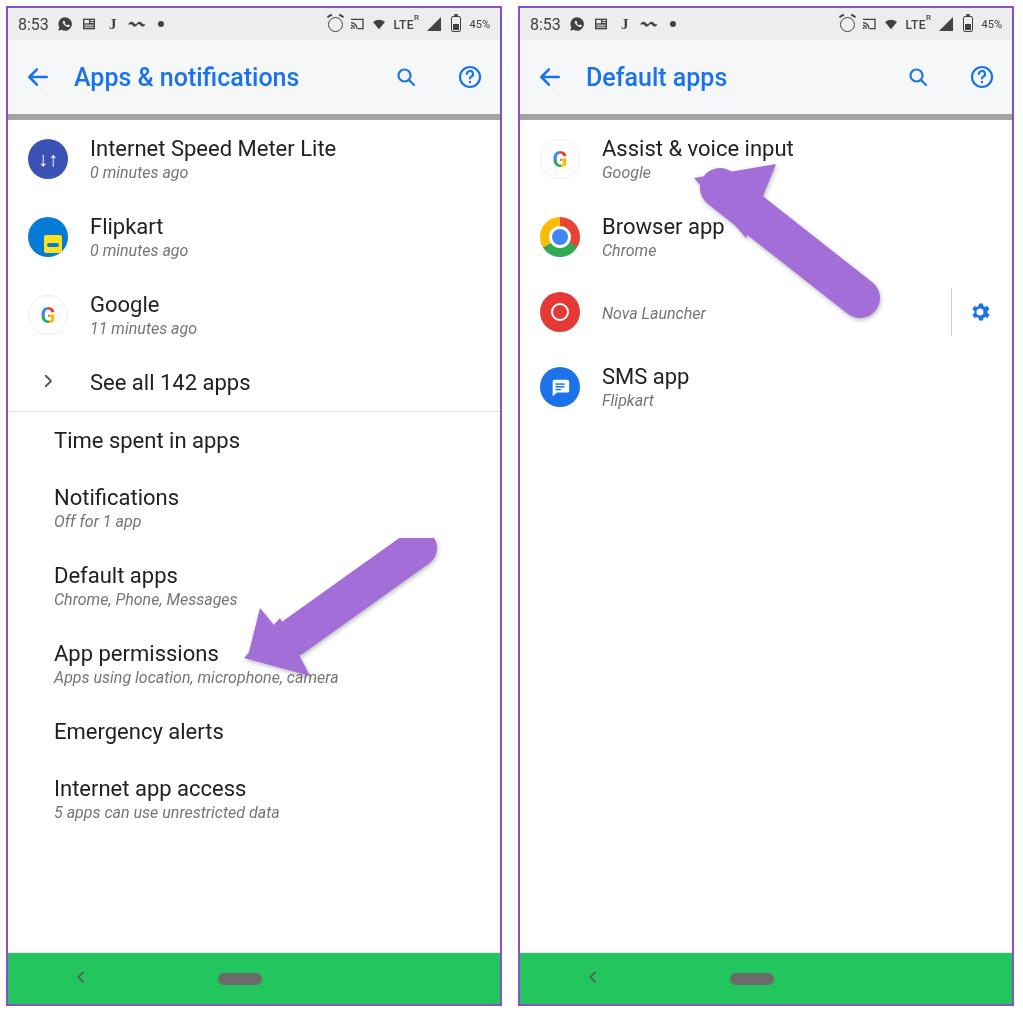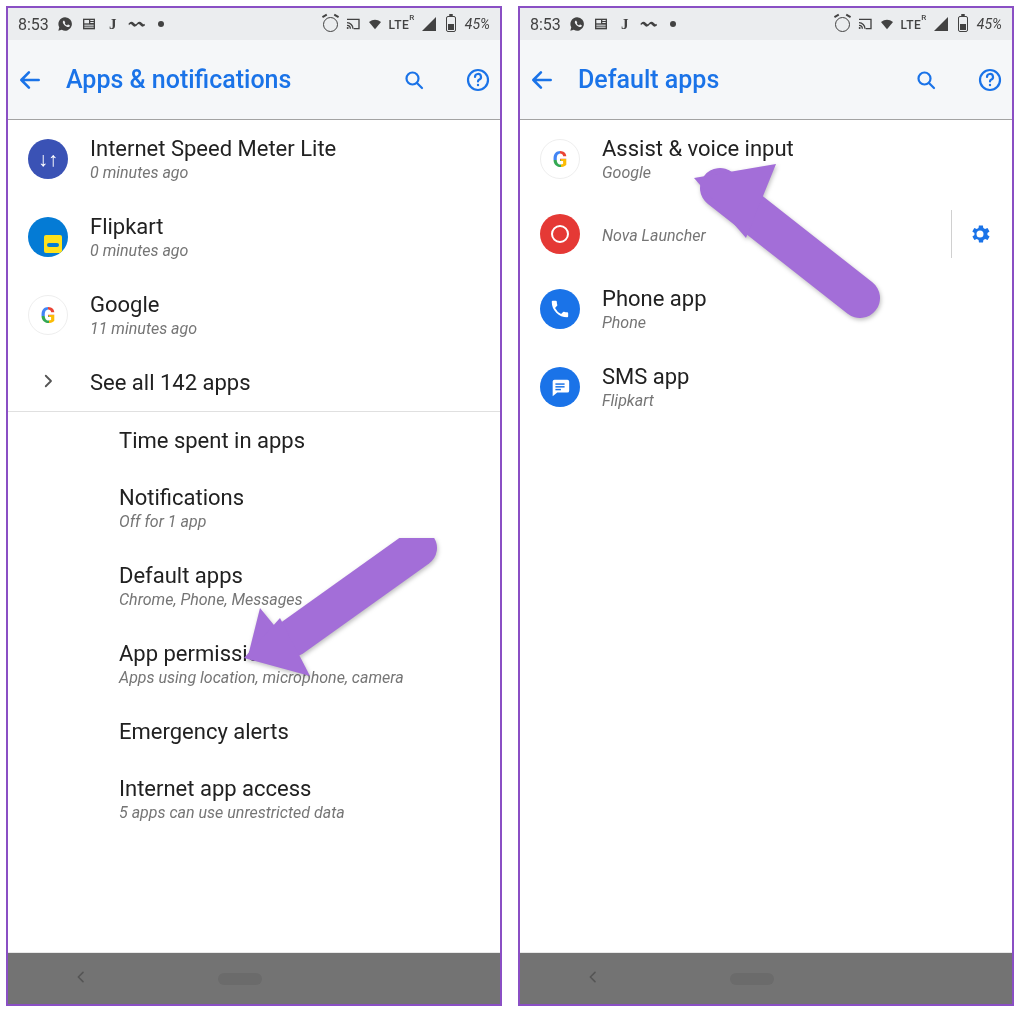--- a/index.html
+++ b/index.html
@@ -9,21 +9,21 @@
     width: 1023px;
     height: 1013px;
     display: flex;
     gap: 16px;
     padding: 6px;
   }
   .phone {
     width: 496px;
     height: 1000px;
     border: 2px solid #8a4fc4;
-    background: #737373;
+    background: #22c55e;
     display: flex;
     flex-direction: column;
     position: relative;
     overflow: hidden;
   }
   
   .status-bar {
     height: 32px;
     background: #ebedef;
     display: flex;
@@ -38,52 +38,52 @@
   .sicon { width:16px; height:16px; display:inline-flex; align-items:center; justify-content:center; }
   .dot { width:6px; height:6px; border-radius:50%; background:#424242; }
   .mustache { font-size:16px; line-height:1; }
   .sig-tri { width:0; height:0; border-style:solid; border-width:0 0 14px 14px; border-color:transparent transparent #424242 transparent; position:relative; }
   .sig-tri::after { content:""; position:absolute; top:-8px; left:-14px; font-size:8px; }
   .lte-label { font-size:12px; font-weight:500; letter-spacing:0.5px; position:relative; }
   .lte-label sup { font-size:8px; position:relative; top:-4px; }
   .battery { width:10px; height:16px; border:1.5px solid #424242; border-radius:2px; position:relative; }
   .battery::before { content:""; position:absolute; top:-3px; left:2px; width:4px; height:2px; background:#424242; border-radius:1px; }
   .battery::after { content:""; position:absolute; bottom:1px; left:1px; right:1px; height:45%; background:#424242; }
-  .batt-pct { font-size:14px;font-style:italic; }
+  .batt-pct { font-size:11px; }
   .wifi-icon { font-size:16px; color:#424242; }
   .alarm-icon { width:15px; height:15px; border:1.6px solid #424242; border-radius:50%; position:relative; }
   .alarm-icon::before, .alarm-icon::after { content:""; position:absolute; width:5px; height:1.6px; background:#424242; top:-3px; }
   .alarm-icon::before{ left:-2px; transform:rotate(-30deg); }
   .alarm-icon::after{ right:-2px; transform:rotate(30deg); }
 
   
   .header {
     height: 80px;
     background: #f5f7f9;
-    border-bottom: 1px solid #a3a3a3;
+    border-bottom: 6px solid #a3a3a3;
     display: flex;
     align-items: center;
-    padding: 0 8px;
+    padding: 0 16px;
     gap: 22px;
   }
   .header .back { color:#1a73e8; }
   .header .title { color:#1a73e8; font-size:25px; font-weight:500; flex:1; }
   .header .hicon { color:#1a73e8; margin-left:14px; }
   .icon-btn { display:inline-flex; align-items:center; justify-content:center; width:28px; height:28px; }
 
   
   .content { flex:1; overflow:hidden; background:#fff; }
   .row {
     display:flex; align-items:center; padding:16px 20px 16px 20px; gap: 22px; position:relative;
   }
   .row .app-icon { width:40px; height:40px; border-radius:50%; display:flex; align-items:center; justify-content:center; flex:none; }
   .row .texts { flex:1; min-width:0; }
   .row .primary { font-size:22px; color:#212121; font-weight:400; }
   .row .secondary { font-size:16px; color:#757575; margin-top:2px;font-style:italic; }
-  .row.indent { padding-left: 111px; justify-content: center; }
+  .row.indent { padding-left: 46px; justify-content: center; }
   .divider { height:1px; background:#e0e0e0; margin:0; }
   .see-all-arrow { color:#555; width:40px; text-align:center; font-size:18px; }
 
   
   .ic-ism { background:#3a52b5; color:#fff; border-radius:0; font-size:20px; font-weight:600; }
   .ic-flip { background:#047bd5; position:relative; overflow:hidden; }
   .ic-flip::after { content:""; position:absolute; right:6px; bottom:4px; width:18px; height:18px; background:#ffe11b; border-radius:2px; }
   .ic-flip::before { content:""; position:absolute; right:9px; bottom:10px; width:12px; height:4px; background:#047bd5; border-radius:2px; z-index:2; }
   .ic-google { background:#fff; border:1px solid #eee; font-weight:700; font-size:22px; }
   .ic-google span { background: conic-gradient(#ea4335 0 25%, #fbbc05 25% 50%, #34a853 50% 75%, #4285f4 75% 100%); -webkit-background-clip:text; background-clip:text; color:transparent; }
@@ -366,42 +366,38 @@
   <div class="content">
     <div class="row">
       <div class="app-icon ic-google">
           <span>G</span>
         </div>
       <div class="texts">
         <div class="primary">Assist &amp; voice input</div>
         <div class="secondary">Google</div>
       </div>
     </div>
+    <div class="row">
+      <div class="app-icon ic-chrome"></div>
+      <div class="texts">
+        <div class="primary">Browser app</div>
+        <div class="secondary">Chrome</div>
+      </div>
+    </div>
     <div class="row" style="position:relative;">
       <div class="app-icon ic-nova"></div>
       <div class="texts">
         <div class="secondary">Nova Launcher</div>
       </div>
       <div class="gear-divider"></div>
       <span class="gear-side icon-btn">
         <svg class="i" viewBox="0 0 24 24">
             <path fill="#1a73e8" d="M19.4 13a7.5 7.5 0 0 0 .1-1 7.5 7.5 0 0 0-.1-1l2.1-1.6-2-3.4-2.5 1a7.4 7.4 0 0 0-1.7-1l-.4-2.6h-4l-.4 2.6a7.4 7.4 0 0 0-1.7 1l-2.5-1-2 3.4L6.5 11a7.5 7.5 0 0 0-.1 1 7.5 7.5 0 0 0 .1 1l-2.1 1.6 2 3.4 2.5-1a7.4 7.4 0 0 0 1.7 1l.4 2.6h4l.4-2.6a7.4 7.4 0 0 0 1.7-1l2.5 1 2-3.4zM12 15.5A3.5 3.5 0 1 1 15.5 12 3.5 3.5 0 0 1 12 15.5z"></path>
           </svg>
       </span>
-    </div>
-    <div class="row">
-      <div class="app-icon ic-phone">
-        <svg width="22" height="22" viewBox="0 0 24 24">
-            <path fill="#fff" d="M6.6 10.8a15 15 0 0 0 6.6 6.6l2.2-2.2a1 1 0 0 1 1-.25 11 11 0 0 0 3.5.56 1 1 0 0 1 1 1V20a1 1 0 0 1-1 1A17 17 0 0 1 3 4a1 1 0 0 1 1-1h3.5a1 1 0 0 1 1 1 11 11 0 0 0 .56 3.5 1 1 0 0 1-.25 1z"></path>
-          </svg>
-      </div>
-      <div class="texts">
-        <div class="primary">Phone app</div>
-        <div class="secondary">Phone</div>
-      </div>
     </div>
     <div class="row">
       <div class="app-icon ic-sms">
         <svg width="22" height="22" viewBox="0 0 24 24">
             <path fill="#fff" d="M4 4h16a2 2 0 0 1 2 2v10a2 2 0 0 1-2 2H9l-5 4V6a2 2 0 0 1 2-2z"></path>
             <rect x="7" y="8" width="10" height="1.6" fill="#1a73e8"></rect>
             <rect x="7" y="11" width="10" height="1.6" fill="#1a73e8"></rect>
             <rect x="7" y="14" width="6" height="1.6" fill="#1a73e8"></rect>
           </svg>
       </div>

